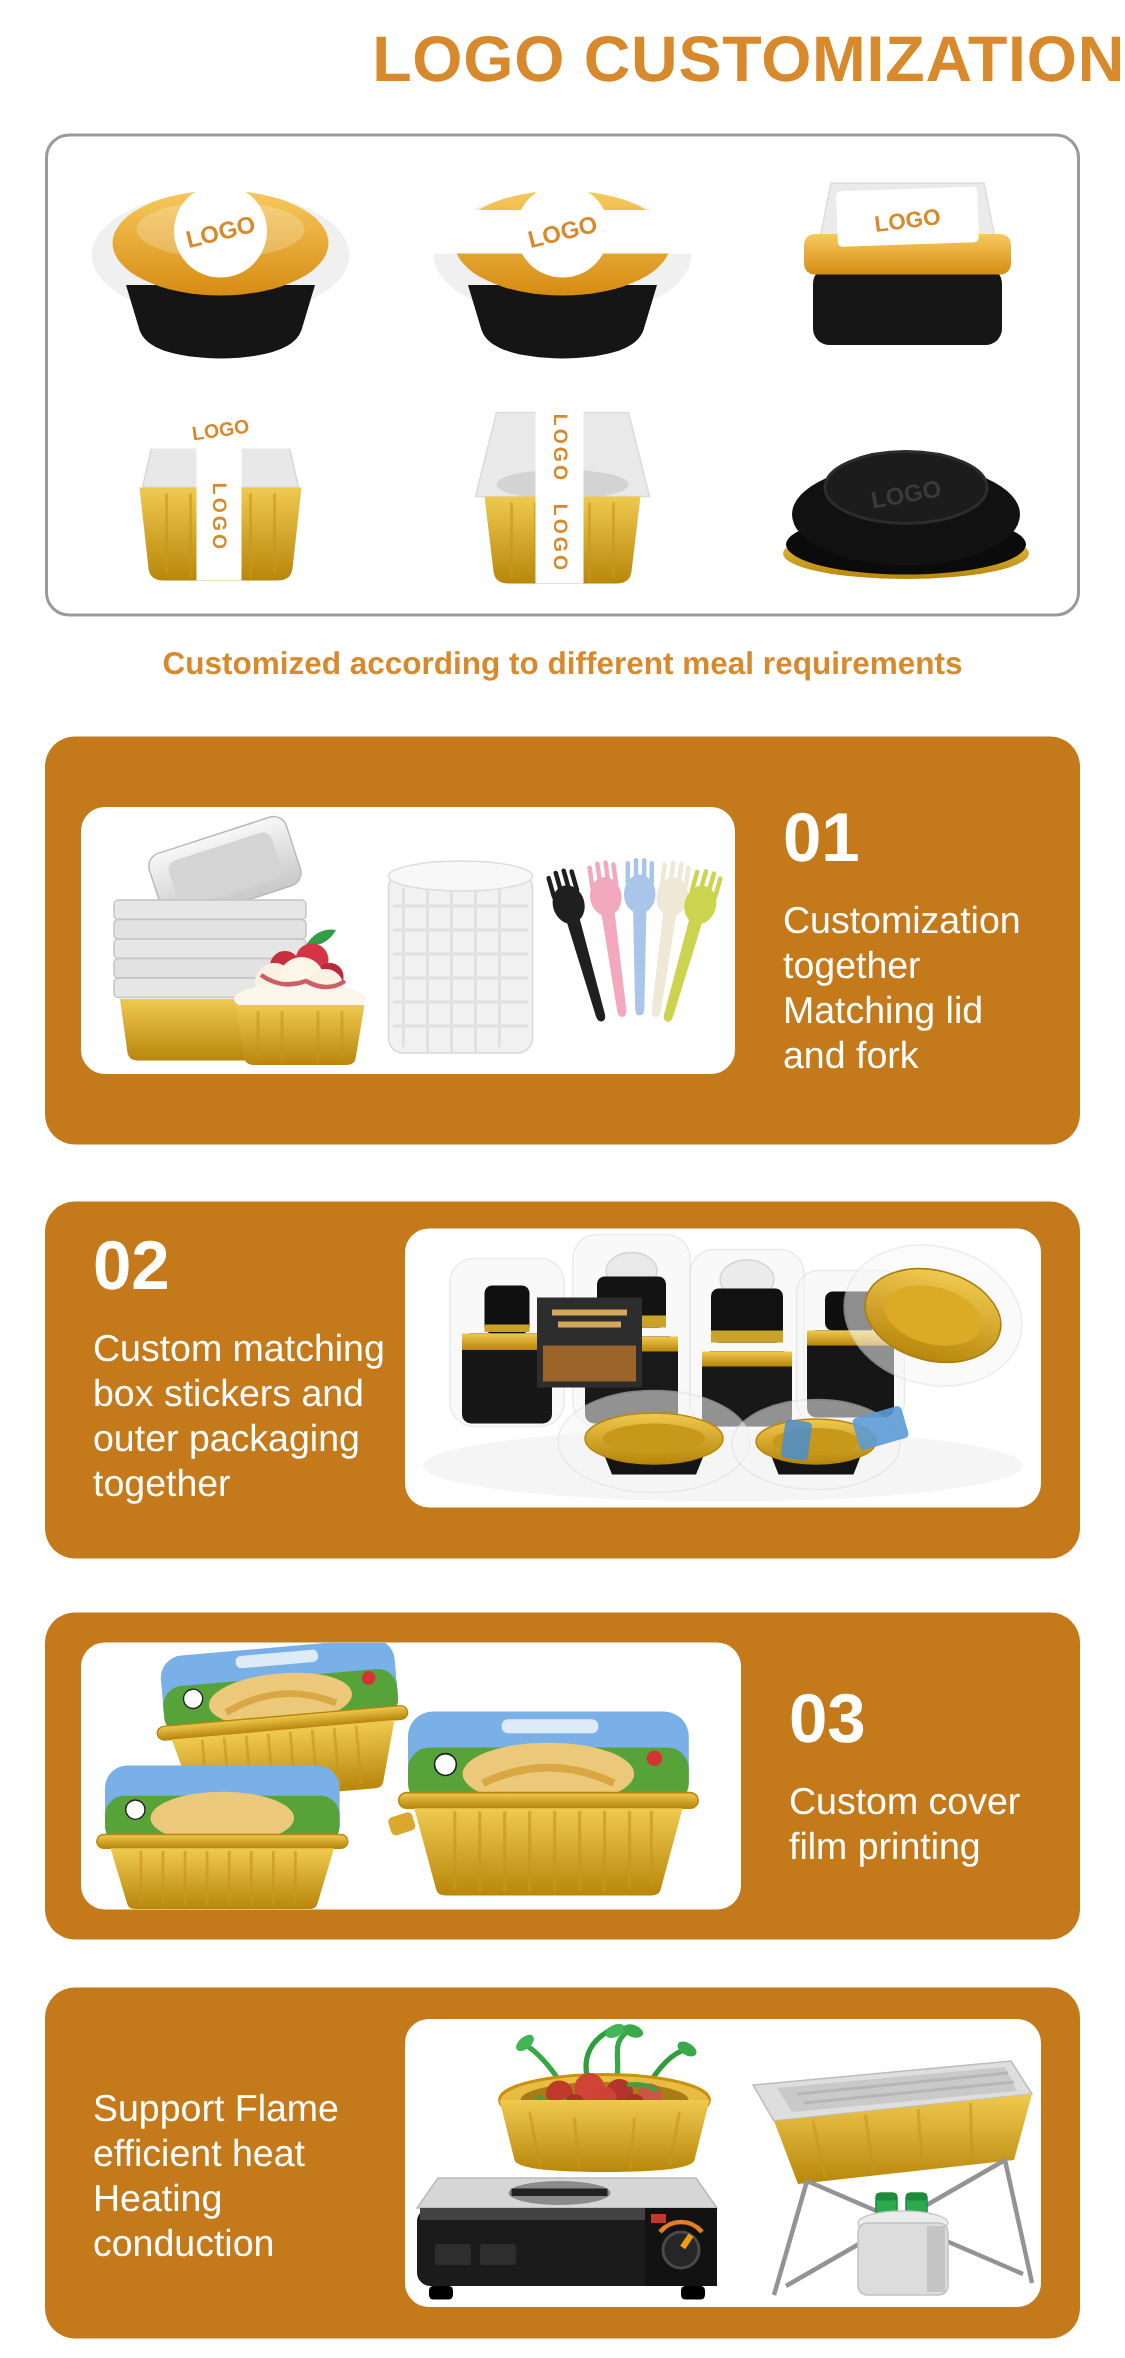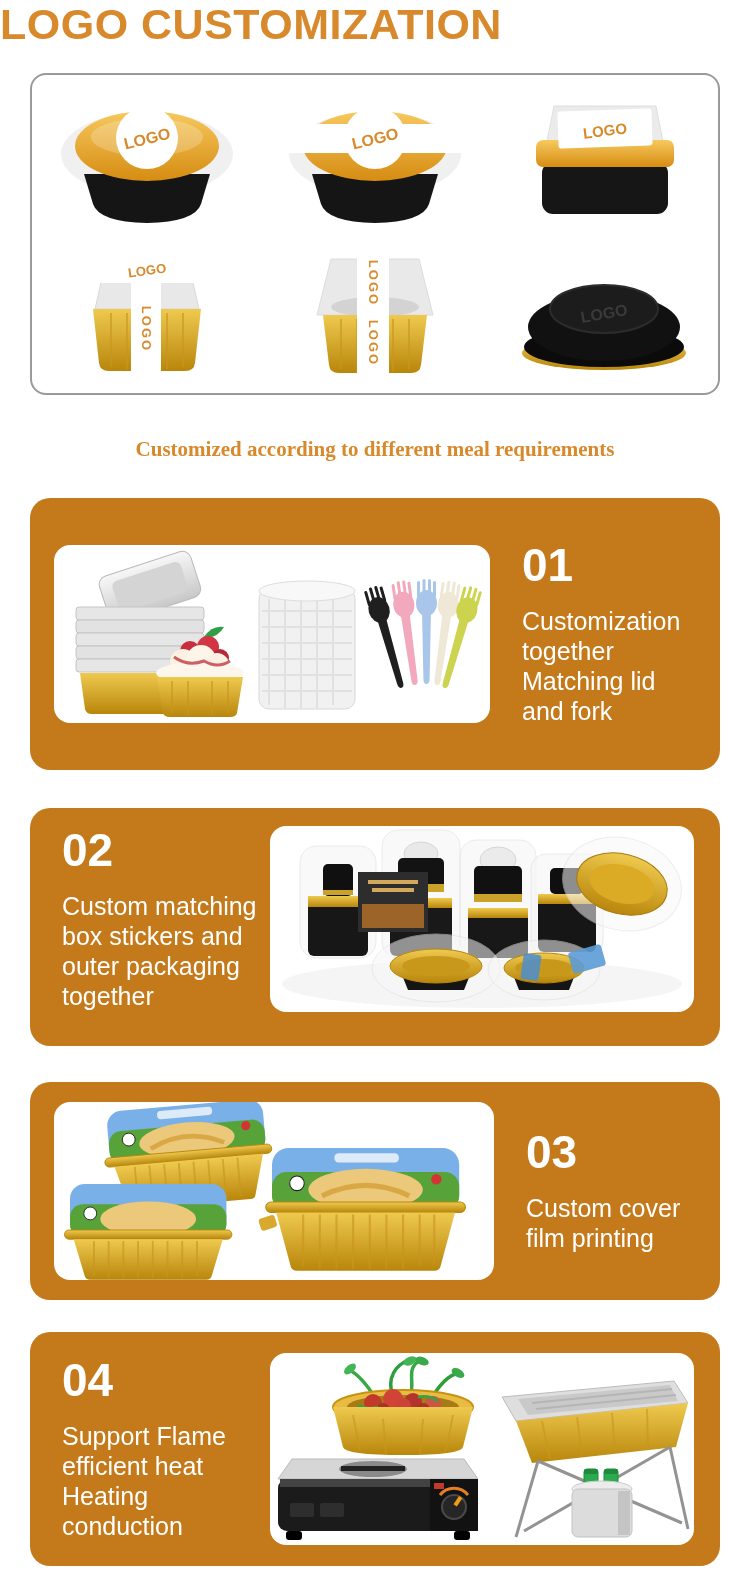--- a/index.html
+++ b/index.html
@@ -1,37 +1,36 @@
 <!DOCTYPE html>
 <html><head>
 <meta charset="utf-8">
 <style>
   * { margin:0; padding:0; box-sizing:border-box; }
   html,body { background:#ffffff; }
   body {
     width:750px; height:1572px; margin:0 auto; overflow:hidden;
     font-family:"Liberation Sans", sans-serif;
   }
-  .header { text-align:left; }
+  .header { text-align:right; padding-top:16px; }
   .page-title {
     color:#d8892b; font-size:43px; font-weight:800; letter-spacing:.5px;
   }
   .page-subtitle {
     color:#d8892b; font-size:21px; font-weight:700; margin-top:14px;
   }
   .hero-box {
     margin:24px 30px 0; height:322px;
     border:2px solid #9a9a9a; border-radius:16px; background:#fff;
     display:grid; grid-template-columns:repeat(3,1fr); grid-template-rows:1fr 1fr;
     align-items:center; justify-items:center; padding:4px 0;
   }
   .mid-heading {
     text-align:center; color:#d8892b; font-size:21px; font-weight:700;
-    margin-top:42px;
-    font-family:Liberation Serif, serif;
+    margin-top:20px;
   }
   .feature {
     margin:0 30px; background:#c4791a; border-radius:20px;
     display:flex; align-items:center;
   }
   .f1 { margin-top:36px; height:272px; padding:0 0 0 24px; }
   .f2 { margin-top:38px; height:238px; padding:0 26px 16px 32px; }
   .f3 { margin-top:36px; height:218px; padding:0 12px 0 24px; }
   .f4 { margin-top:32px; height:234px; padding:0 26px 0 32px; }
   .photo-card {
@@ -337,21 +336,20 @@
     <div class="feature-number">03</div>
     <div class="feature-lines">
       <span>Custom cover</span>
       <span>film printing</span>
     </div>
   </div>
 </div>
 
 <div class="feature f4">
   <div class="feature-text">
-    <div class="feature-number">04</div>
     <div class="feature-lines">
       <span>Support Flame</span>
       <span>efficient heat</span>
       <span>Heating</span>
       <span>conduction</span>
     </div>
   </div>
   <div class="photo-card">
     <svg width="424" height="192" viewBox="0 0 424 192">
       <g transform="translate(8,92)">

